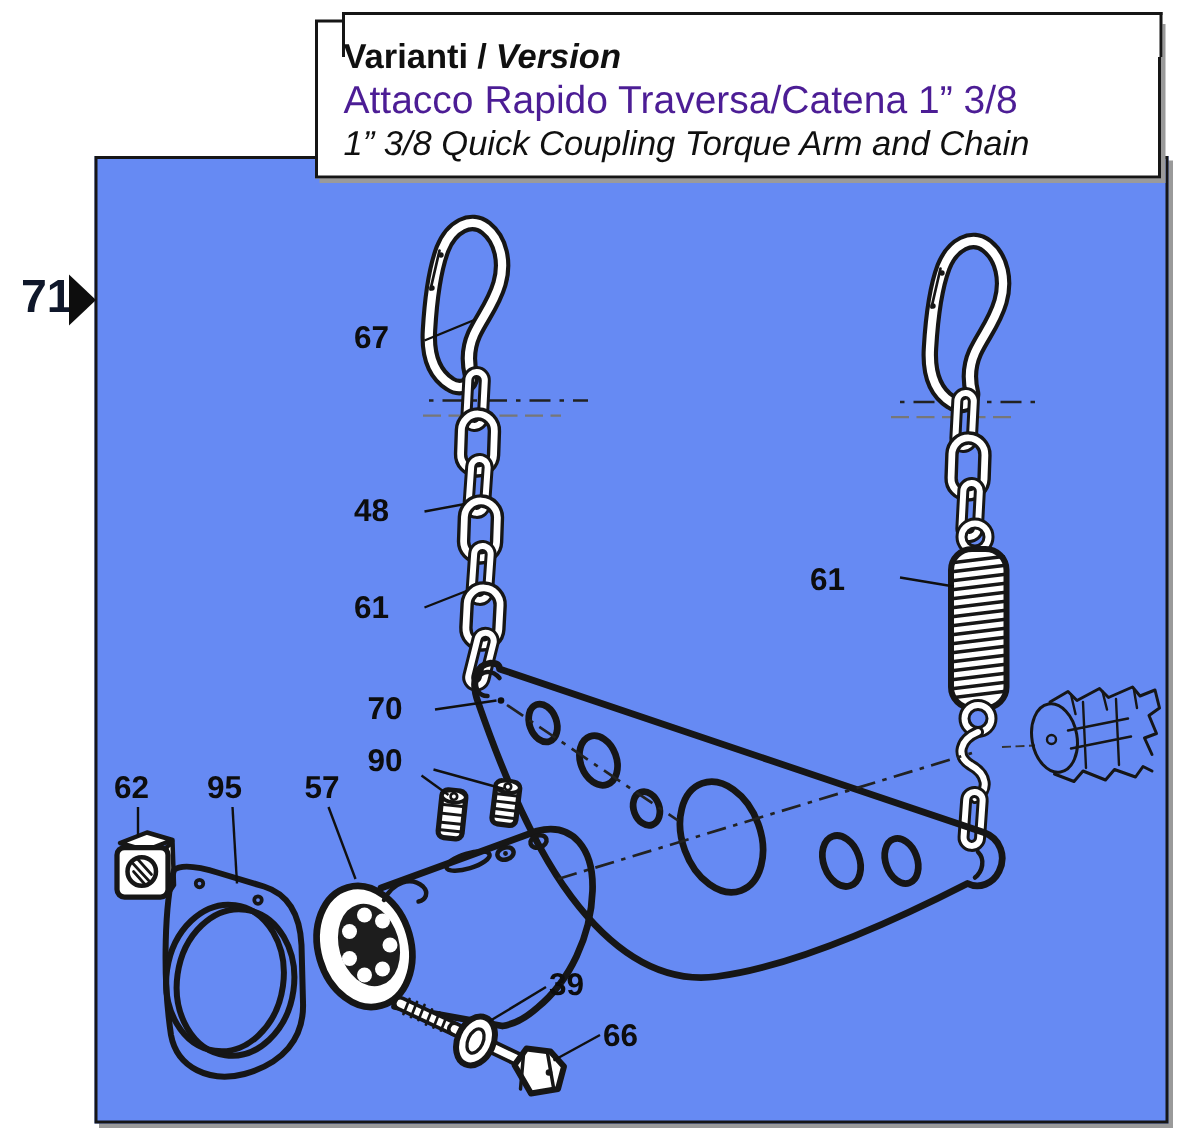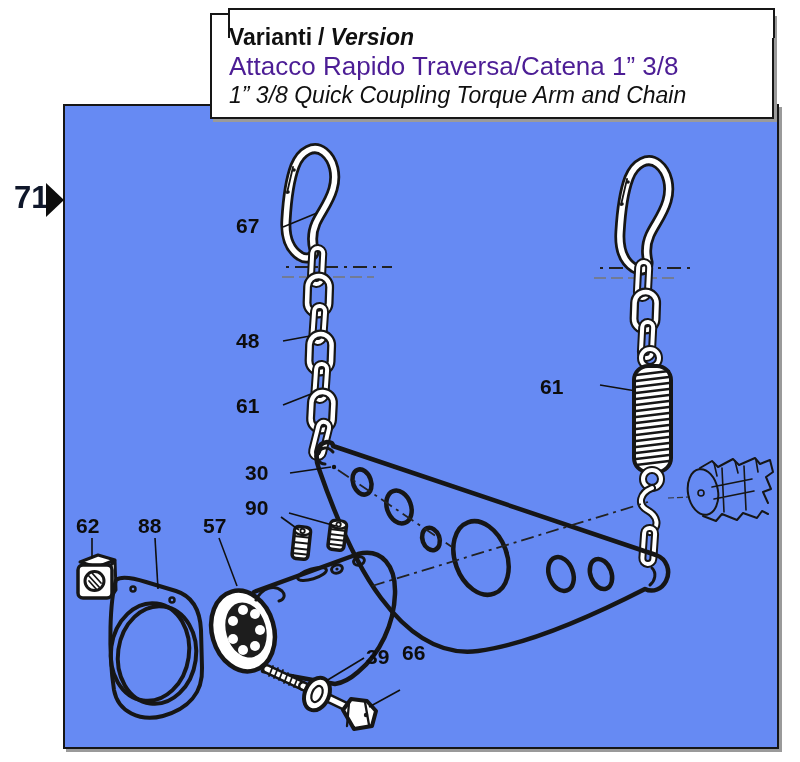--- a/index.html
+++ b/index.html
@@ -237,21 +237,21 @@
     <div class="t3">1” 3/8 Quick Coupling Torque Arm and Chain</div>
   </div>
 
   <div class="fig-num">71</div>
   <div class="fig-tri"></div>
 
   <div class="part-num" style="left:236px;top:212px">67</div>
   <div class="part-num" style="left:236px;top:327px">48</div>
   <div class="part-num" style="left:236px;top:392px">61</div>
   <div class="part-num" style="left:540px;top:373px">61</div>
-  <div class="part-num" style="left:245px;top:459px">30</div>
+  <div class="part-num" style="left:245px;top:459px">70</div>
   <div class="part-num" style="left:245px;top:494px">90</div>
   <div class="part-num" style="left:76px;top:512px">62</div>
-  <div class="part-num" style="left:138px;top:512px">88</div>
+  <div class="part-num" style="left:138px;top:512px">95</div>
   <div class="part-num" style="left:203px;top:512px">57</div>
   <div class="part-num" style="left:366px;top:643px">39</div>
-  <div class="part-num" style="left:402px;top:639px">66</div>
+  <div class="part-num" style="left:402px;top:677px">66</div>
 
 </div>
 
 </body></html>

